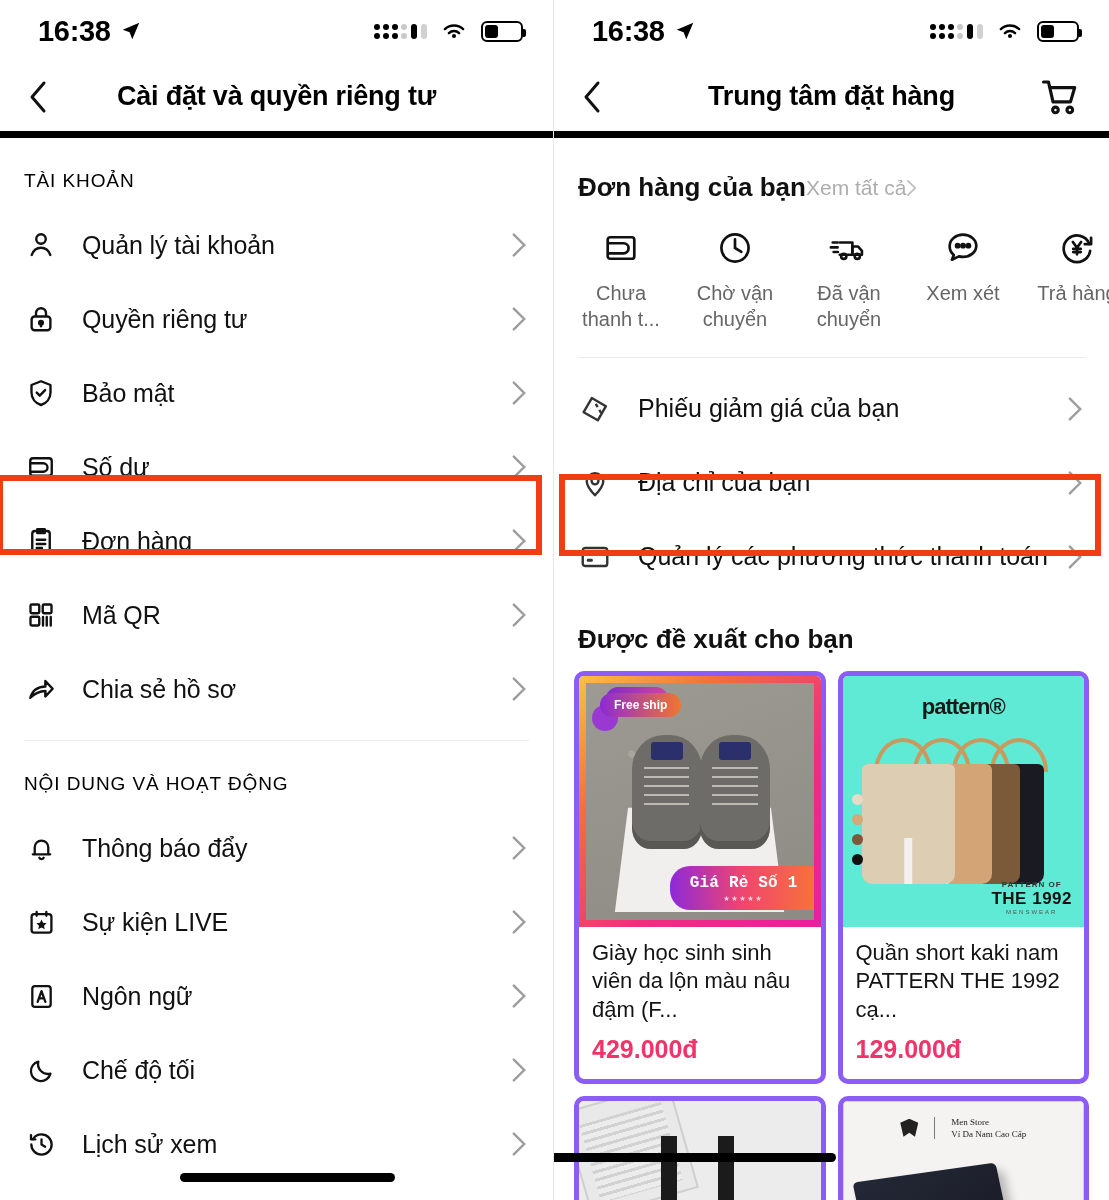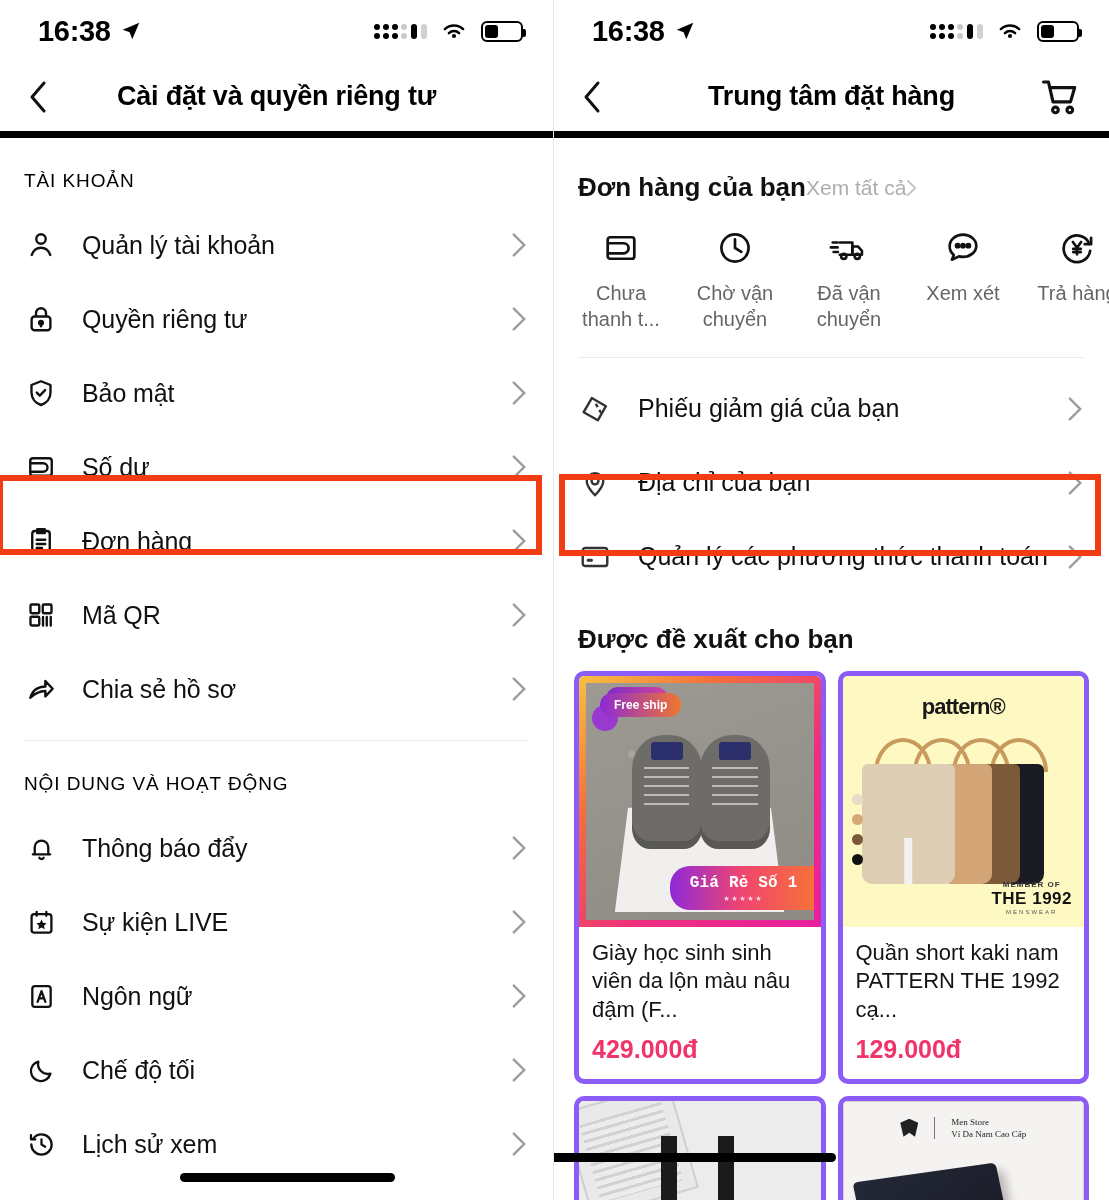--- a/index.html
+++ b/index.html
@@ -131,21 +131,21 @@
   .blob-b { position:absolute; top:22px; left:6px; width:26px; height:26px; border-radius:50%; background:#9a2fd9; opacity:.9;}
   .badge-cheap {
     position:absolute; right:0; bottom:10px; padding: 8px 16px 6px 20px;
     background: linear-gradient(90deg,#8e2ad8,#f0456f,#f7713a);
     border-radius: 20px 0 0 20px; text-align:center;font-family:Liberation Mono, monospace;
   }
   .badge-cheap .bc-t { color:#fff; font-size:16px; font-weight:700; letter-spacing:.2px; }
   .badge-cheap .bc-s { color:#ffd6e4; font-size:10px; letter-spacing:2px; }
 
   
-  .shorts-bg { width:100%; height:100%; background:#fef9c3; position:relative; }
+  .shorts-bg { width:100%; height:100%; background:#5eead4; position:relative; }
   .pattern-logo { position:absolute; top:18px; left:0; right:0; text-align:center; font-size:22px; font-weight:800; color:#1a1a1a; letter-spacing:-1px; }
   .hanger-row { position:absolute; top:62px; left:10%; width:80%; height:46px; }
   .hanger { position:absolute; width:58px; height:34px; border:4px solid #c89a5e; border-radius: 50% 50% 0 0 / 100% 100% 0 0; border-bottom:none; }
   .shorts-row { position:absolute; top:88px; left:8%; width:84%; height:120px; }
   .sh { position:absolute; top:0; width:46%; height:100%; border-radius:6px 6px 10px 10px; }
   .sh::after { content:""; position:absolute; left:50%; bottom:0; width:8%; height:38%; background:#f2f1ef; transform:translateX(-50%); }
   .swatches { position:absolute; left:9px; top:118px; display:flex; flex-direction:column; gap:9px; }
   .swatches i { width:11px; height:11px; border-radius:50%; display:block; }
   .the1992 { position:absolute; right:12px; bottom:12px; text-align:center; }
   .the1992 .m { font-size:8px; letter-spacing:1px; color:#333; font-weight:700; }
@@ -610,21 +610,21 @@
               <div class="sh" style="left:18%; background:#d3a476;"></div>
               <div class="sh" style="left:0%;  background:#ddcdb2;"></div>
             </div>
             <div class="swatches">
               <i style="background:#e6dcc6"></i>
                 <i style="background:#d6a877"></i>
               <i style="background:#7b5a3a"></i>
                 <i style="background:#111"></i>
             </div>
             <div class="the1992">
-              <div class="m">MEMBER OF</div>
+              <div class="m">PATTERN OF</div>
               <div class="b">THE 1992</div>
               <div class="u">MENSWEAR</div>
             </div>
           </div>
         </div>
         <div class="prod-body">
           <div class="prod-name">Quần short kaki nam PATTERN THE 1992 cạ...</div>
           <div class="prod-price">129.000đ</div>
         </div>
       </div>

